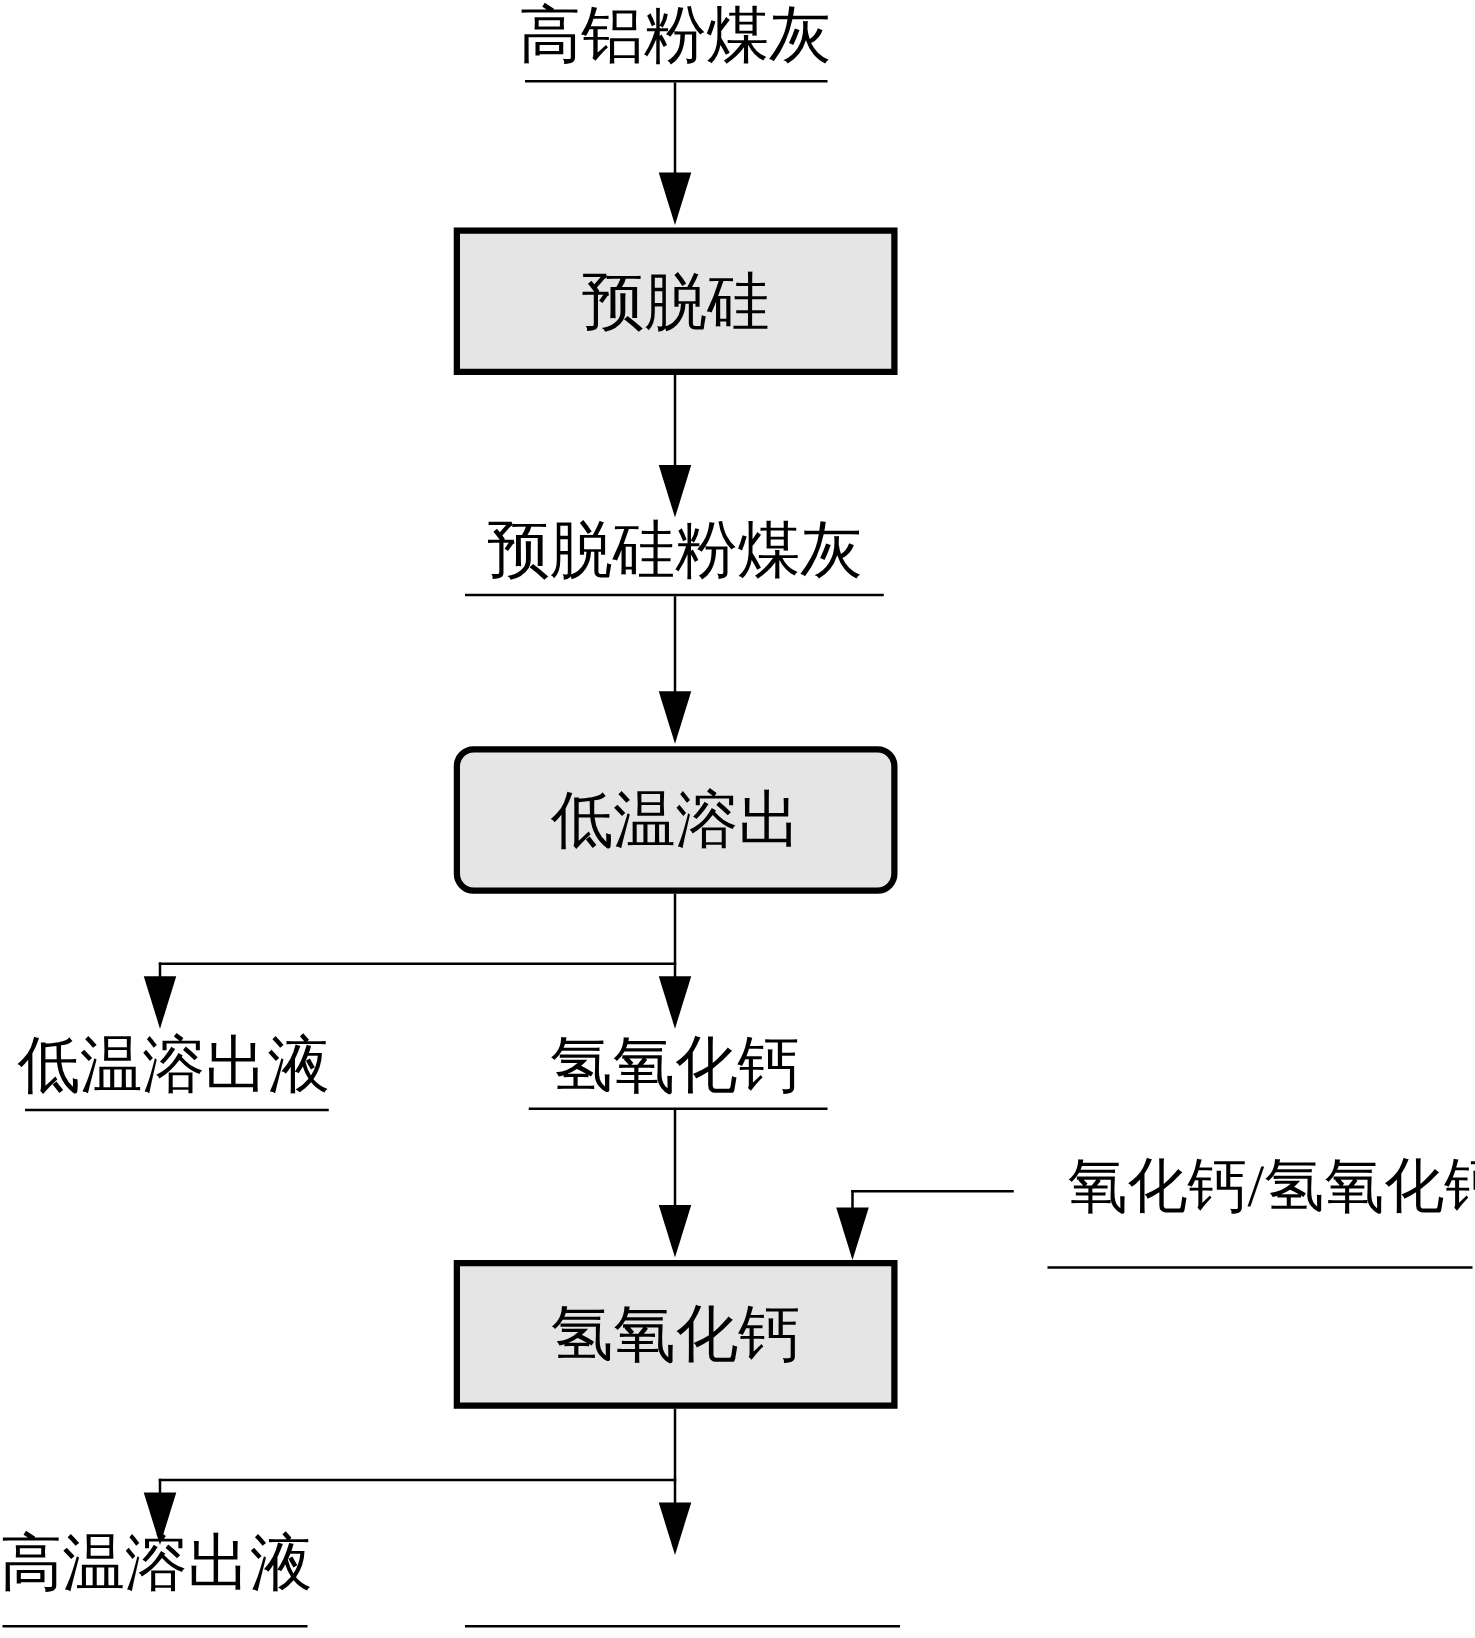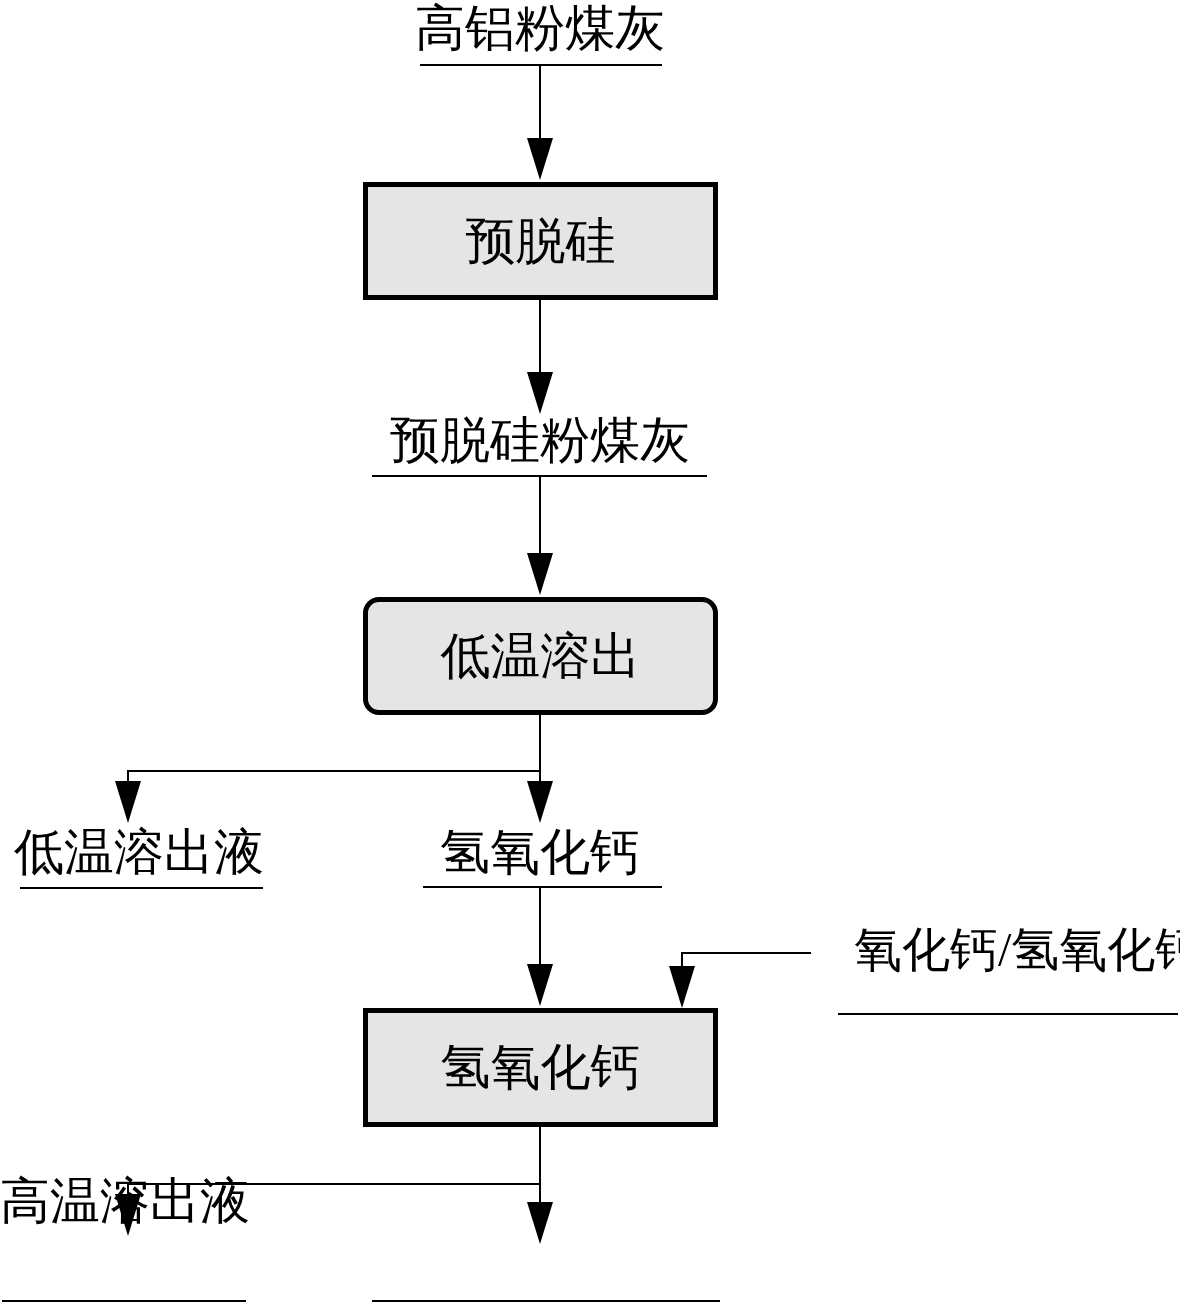--- a/index.html
+++ b/index.html
@@ -68,21 +68,21 @@
   .pos-additive-underline{ left:838px; top:1013px; width:340px; }
   .pos-hline-i          { left:681px; top:952px;  width:130px; }
   .pos-line-j           { left:681px; top:952px;  height:18px; }
   .pos-arrow-j          { left:669px; top:966px; }
   .pos-box3             { left:363px; top:1008px; width:355px; height:119px; }
   .pos-line-k           { left:539px; top:1127px; height:80px; }
   .pos-hline-l          { left:127px; top:1183px; width:414px; }
   .pos-line-m           { left:127px; top:1183px; height:15px; }
   .pos-arrow-m          { left:115px; top:1194px; }
   .pos-arrow-n          { left:527px; top:1202px; }
-  .pos-htl-label        { left:0px;   top:1175px; width:250px; }
+  .pos-htl-label        { left:0px;   top:1224px; width:250px; }
   .pos-htl-underline    { left:2px;   top:1300px; width:244px; }
   .pos-tail-label       { left:440px; top:1244px; width:200px; }
   .pos-tail-underline   { left:372px; top:1300px; width:348px; }
 </style>
 </head>
 <body>
 
 <div class="canvas">
 
   <div class="label pos-src-label">高铝粉煤灰</div>

